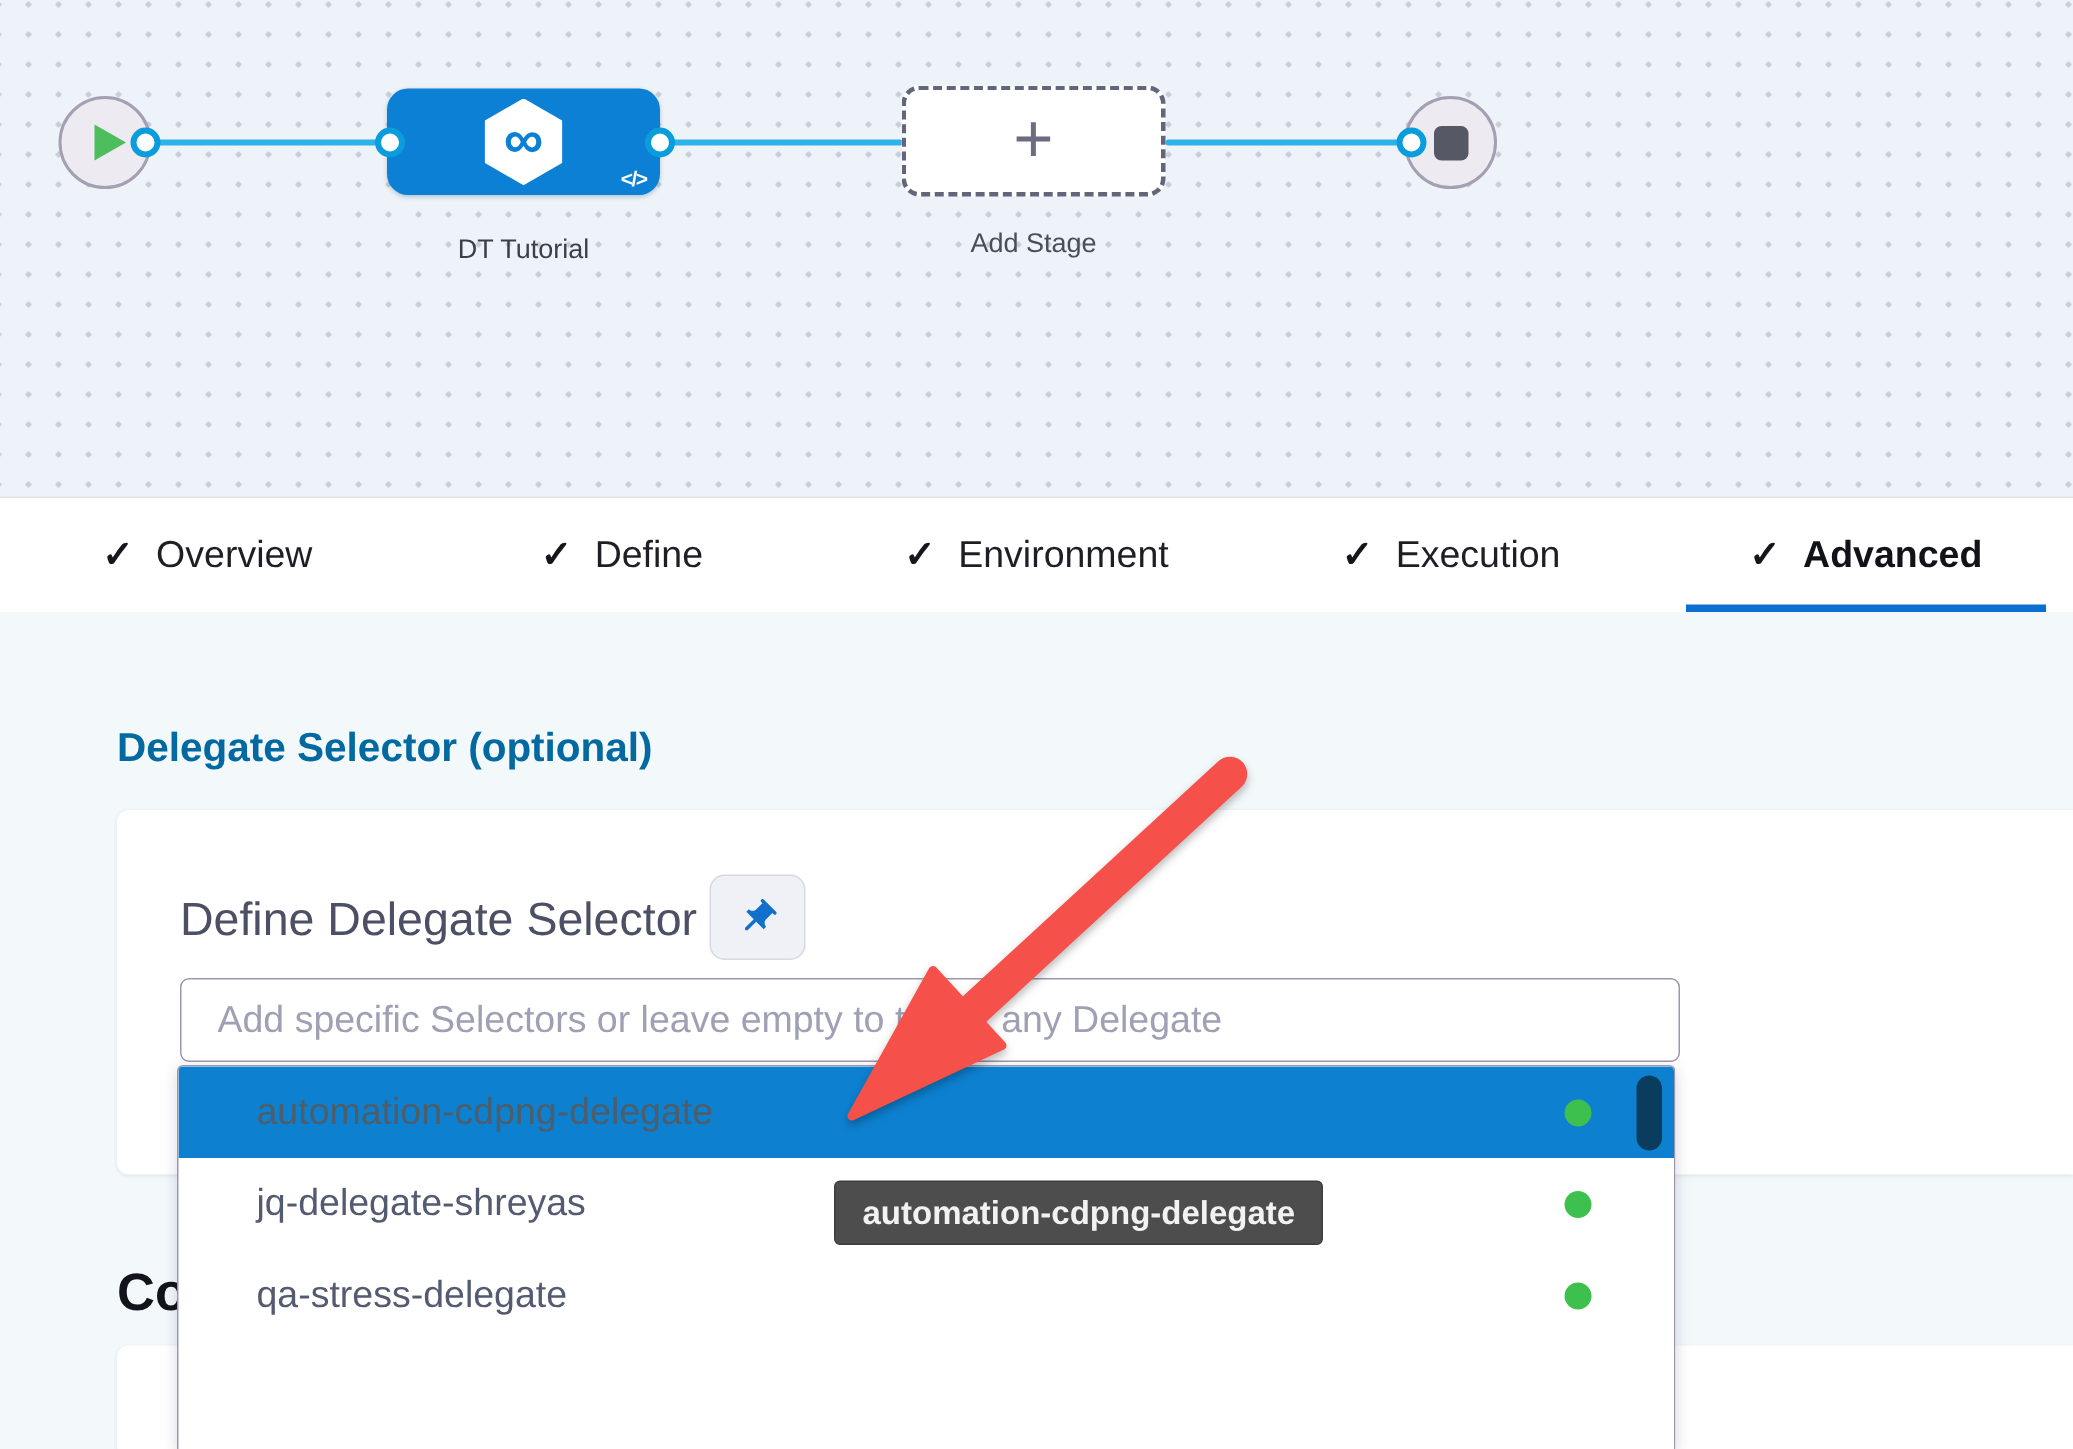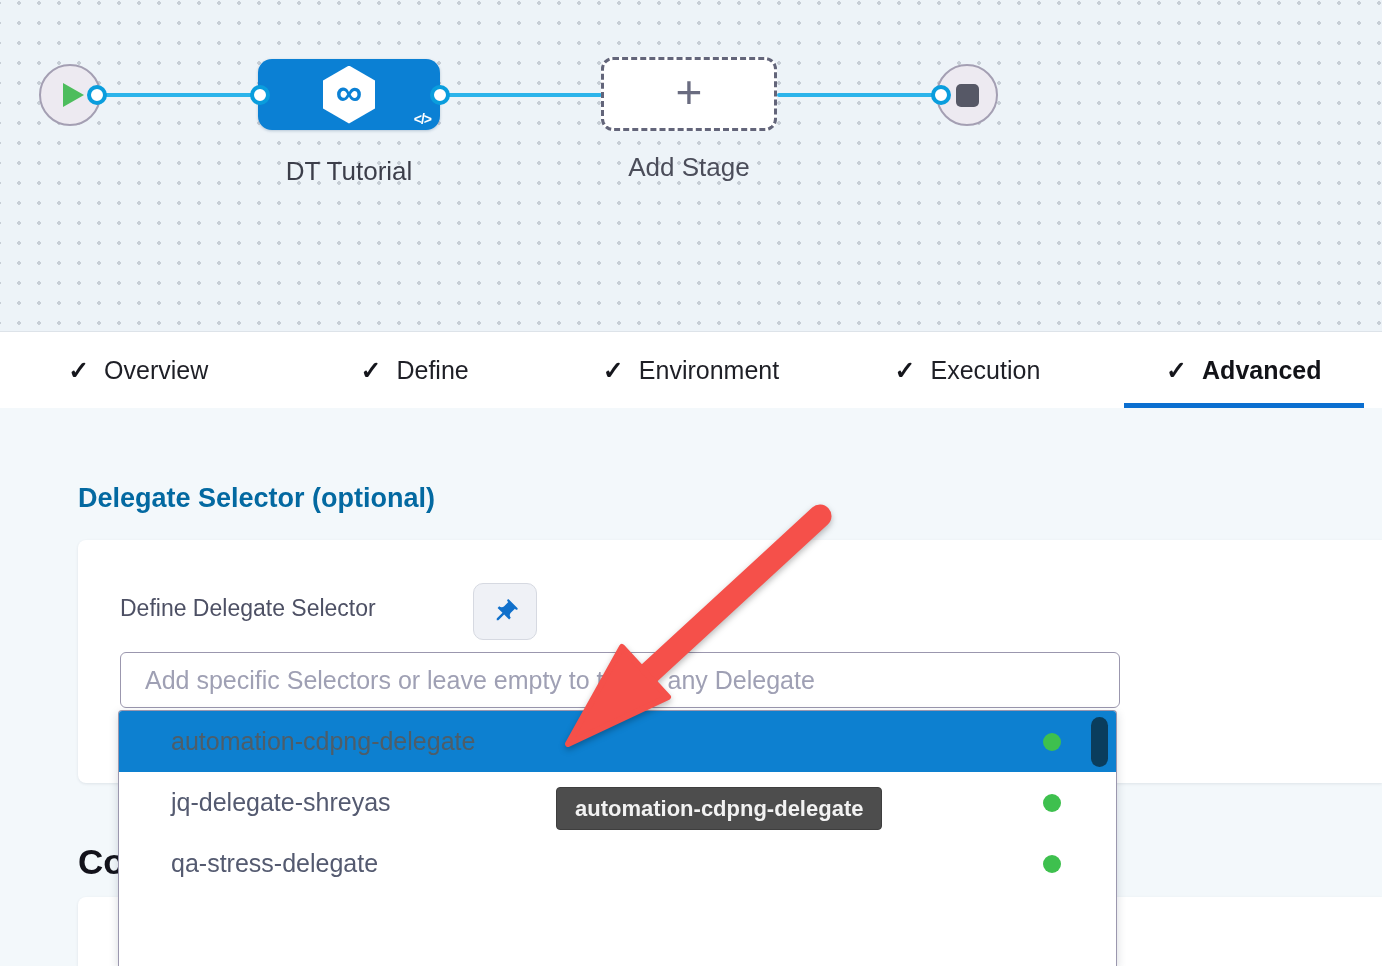--- a/index.html
+++ b/index.html
@@ -21,40 +21,40 @@
     background:#edeaf1;border:2px solid #a49fb3;display:flex;align-items:center;justify-content:center;}
   .play-tri{width:0;height:0;border-left:21px solid #4dbd5d;border-top:12px solid transparent;
     border-bottom:12px solid transparent;margin-left:6px;}
   .stop-sq{width:23px;height:23px;border-radius:5px;background:#565866;}
   .stage-node{position:absolute;left:258px;top:59px;width:182px;height:71px;border-radius:14px;
     background:#0b80d4;display:flex;align-items:center;justify-content:center;box-shadow:0 1px 3px rgba(10,60,110,.25);}
   .hexagon{width:52px;height:58px;background:#fff;display:flex;align-items:center;justify-content:center;
     clip-path:polygon(50% 0,100% 26%,100% 74%,50% 100%,0 74%,0 26%);}
   .hexagon span{color:#0b80d4;font-size:37px;font-weight:700;line-height:1;margin-top:-4px;}
   .code-glyph{position:absolute;right:9px;bottom:3px;color:#fff;font-size:14px;font-weight:700;letter-spacing:-1px;}
-  .node-label{position:absolute;text-align:center;font-size:26px;color:#3c3e4a;}
+  .node-label{position:absolute;text-align:center;font-size:18px;color:#3c3e4a;}
   .node-label.dt{left:258px;top:156px;width:182px;}
   .node-label.add{left:601px;top:152px;width:176px;color:#4b4d5a;}
   .add-node{position:absolute;left:601px;top:57px;width:170px;height:68px;border-radius:12px;
     background:#fff;border:3px dashed #63657a;display:flex;align-items:center;justify-content:center;}
   .add-node span{color:#6a6c80;font-size:46px;font-weight:300;line-height:1;margin-top:-4px;}
 
   
   .tabbar{position:absolute;top:332px;left:0;width:1382px;height:76px;background:#fff;display:flex;}
   .tab{flex:1;display:flex;align-items:center;justify-content:center;gap:15px;font-size:25px;
     color:#1e1f26;position:relative;cursor:pointer;}
   .tab .check{font-size:25px;color:#15161c;font-weight:600;}
   .tab.active .tab-label{font-weight:700;color:#121318;}
   .tab.active::after{content:"";position:absolute;left:18px;right:18px;bottom:0;height:5px;background:#0b6fd0;}
 
   
   .section-heading{position:absolute;left:78px;top:483px;font-size:27px;font-weight:700;color:#0369a1;}
   .card1{position:absolute;left:78px;top:540px;width:1304px;height:243px;background:#fff;
     border-radius:8px 0 0 8px;box-shadow:0 1px 3px rgba(40,50,70,.10);}
-  .define-label{position:absolute;left:120px;top:595px;font-size:23px;color:#4d5064;}
+  .define-label{position:absolute;left:120px;top:595px;font-size:31px;color:#4d5064;}
   .pin-btn{position:absolute;left:473px;top:583px;width:62px;height:55px;background:#eff1f6;
     border:1px solid #d6d9e1;border-radius:10px;display:flex;align-items:center;justify-content:center;cursor:pointer;}
   .selector-input{position:absolute;left:120px;top:652px;width:950px;height:54px;background:#fff;
     border:1px solid #9b97ae;border-radius:6px;padding:0 24px;font-size:25px;color:#2b2b36;
     font-family:"Liberation Sans",sans-serif;outline:none;}
   .selector-input::placeholder{color:#9fa0b4;}
   .co-heading{position:absolute;left:78px;top:842px;font-size:35px;font-weight:700;color:#13131b;}
   .card2{position:absolute;left:78px;top:897px;width:1304px;height:69px;background:#fff;
     border-radius:8px 0 0 0;box-shadow:0 1px 3px rgba(40,50,70,.10);}
 

